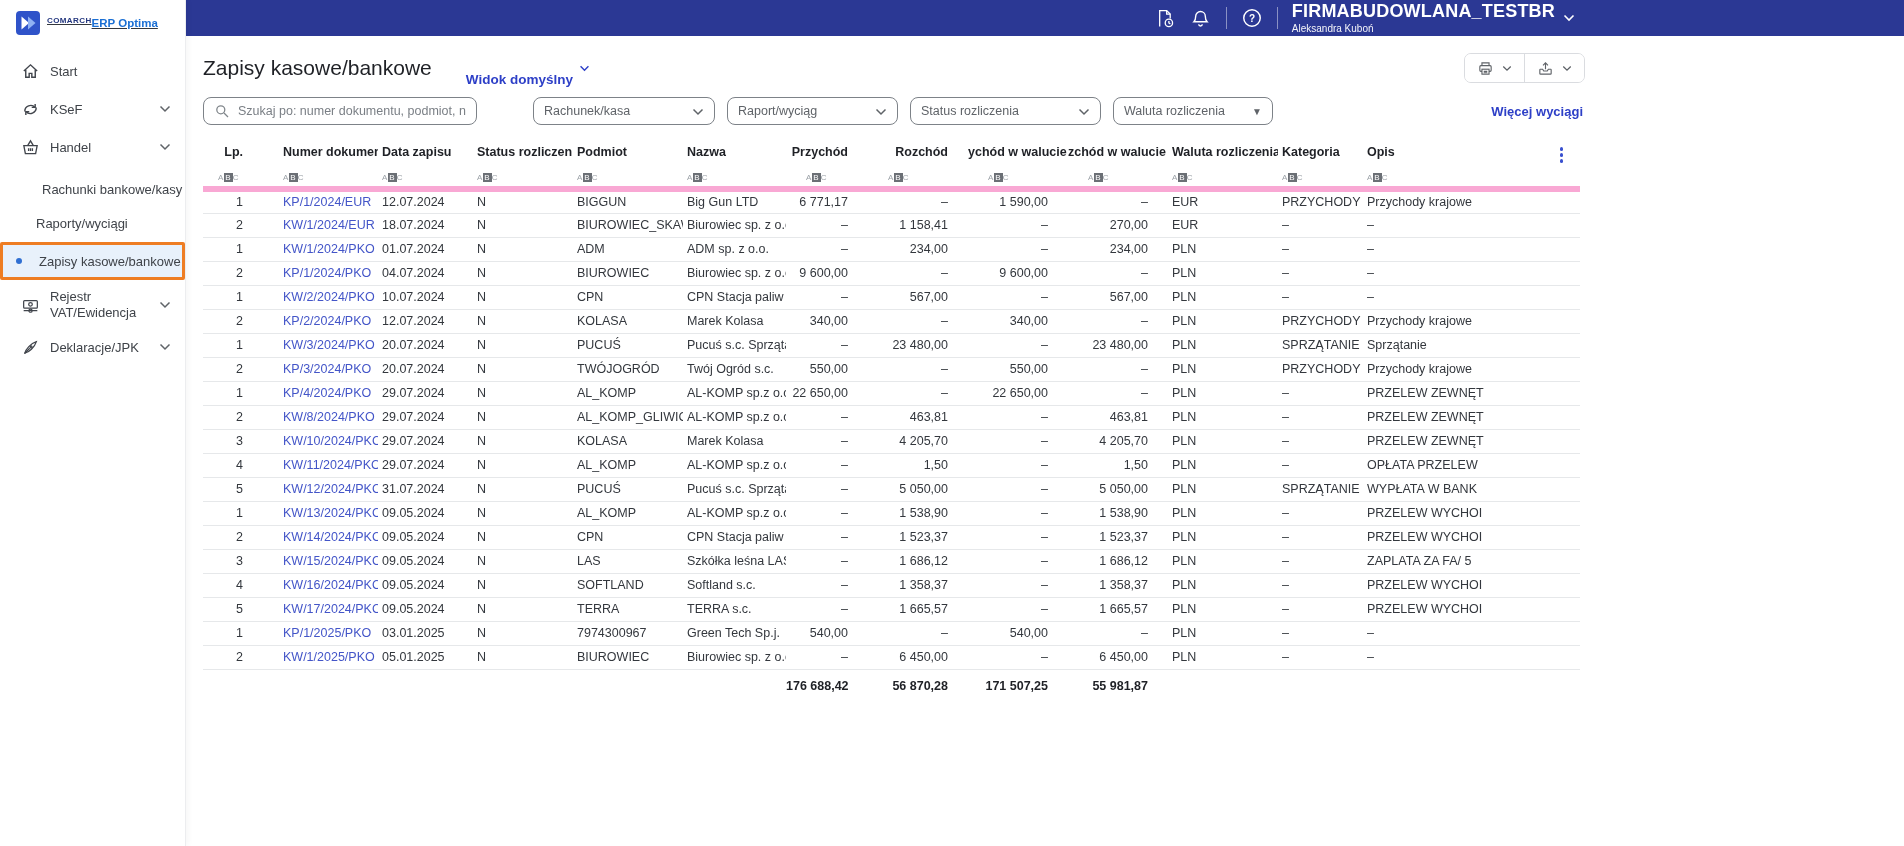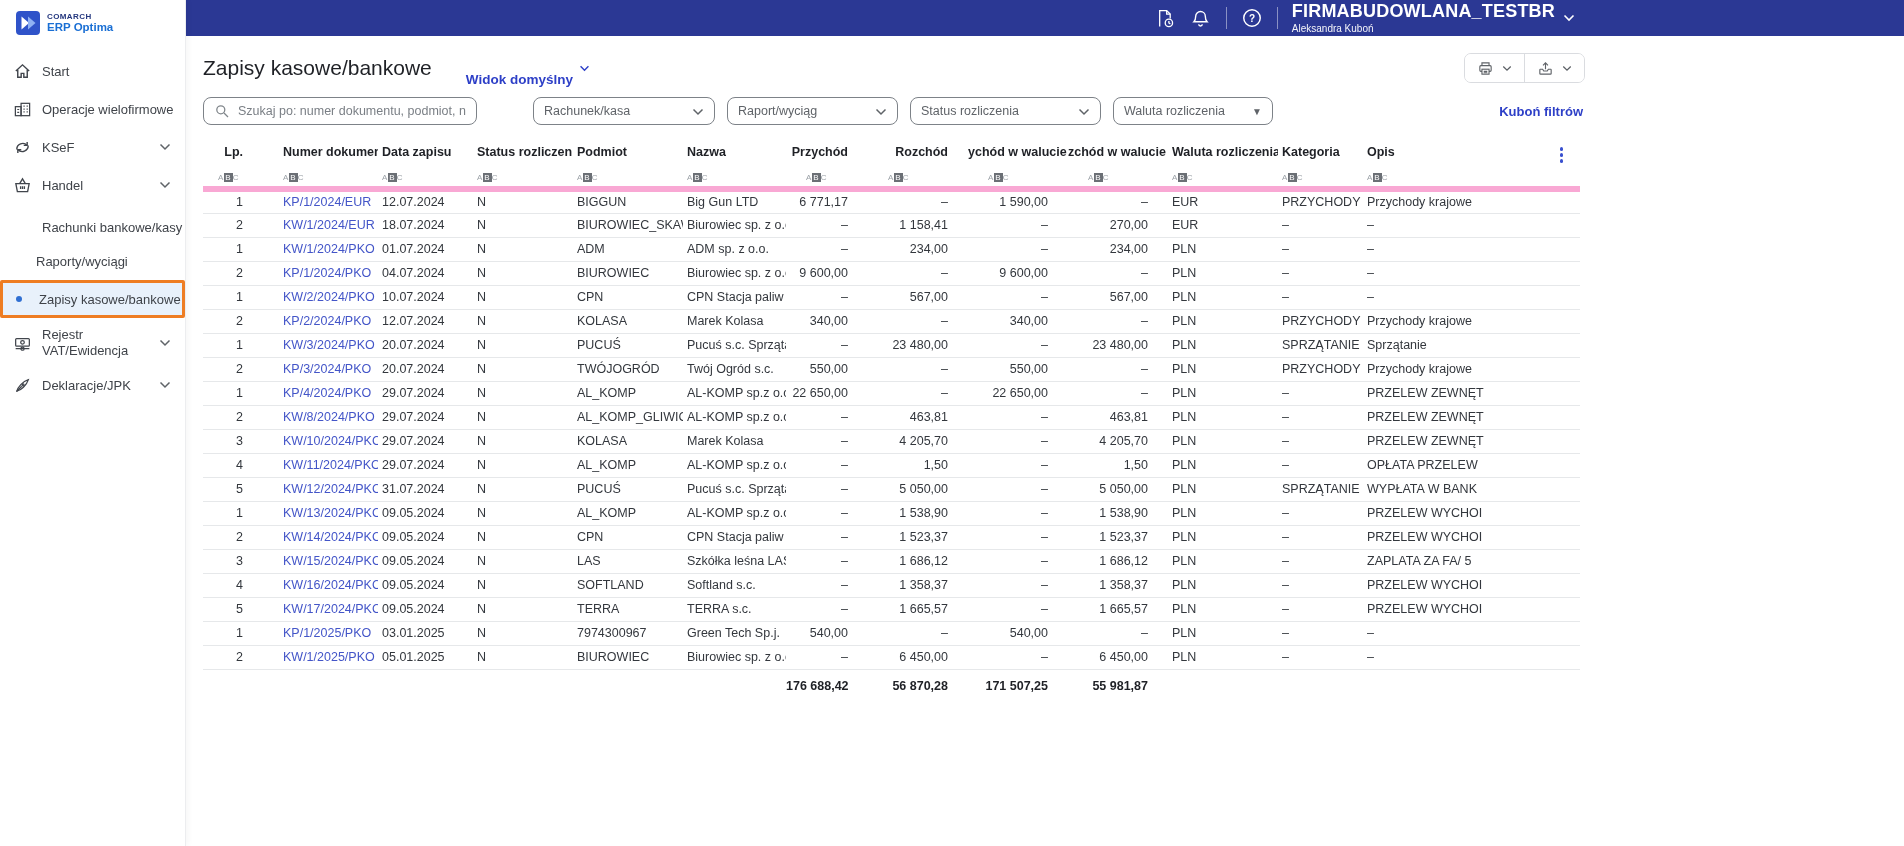--- a/index.html
+++ b/index.html
@@ -4,25 +4,25 @@
 <style>
   * { margin:0; padding:0; box-sizing:border-box; }
   html,body { width:1904px; height:846px; overflow:hidden; background:#fff;
     font-family:"Liberation Sans", sans-serif; color:#33373d; }
   .app { display:flex; width:1904px; height:846px; }
 
   
   .sidebar { width:186px; min-width:186px; background:#fff; border-right:1px solid #ecedef;
     box-shadow:2px 0 6px rgba(0,0,0,.04); position:relative; z-index:5; }
   .logo { display:flex; align-items:center; gap:7px; padding:8px 0 6px 16px; height:44px; }
-  .logo-text { display:flex; flex-direction:column; line-height:1.05; }
+  .logo-text { display:flex; flex-direction:row; line-height:1.05;text-decoration:underline; }
   .logo-line1 { font-size:8px; font-weight:700; color:#23367e; letter-spacing:.4px; }
   .logo-line2 { font-size:11.5px; font-weight:700; color:#1a6fd4;text-align:center; }
   nav { padding-top:8px; }
-  .side-item { display:flex; align-items:center; height:38px; padding-left:13px; cursor:pointer;
+  .side-item { display:flex; align-items:center; height:38px; padding-left:21px; cursor:pointer;
     position:relative; }
   .side-item .s-icon { width:20px; height:20px; margin-right:9px; display:flex; align-items:center; }
   .side-item .s-label { font-size:13px; color:#3f4349; white-space:nowrap; }
   .side-item .s-chev { margin-left:auto; margin-right:14px; display:flex; }
   .side-item.expanded { background:var(--selected-bg); }
   .side-item.child { height:34px; padding-left:36px; }
   .side-item.first-child { margin-top:6px;padding-left:42px; }
   .side-item.selected { height:38px; background:var(--selected-bg);
     border:3px solid var(--selected-orange); border-radius:2px; padding-left:13px; margin:2px 0; }
   .bullet { width:6px; height:6px; border-radius:50%; background:#2f6fd2; margin-right:17px; }
@@ -105,30 +105,20 @@
     </div>
     <nav>
         <div class="side-item">
           <span class="s-icon">
             <svg width="19" height="19" viewBox="0 0 20 20" fill="none" stroke="#41454c" stroke-width="1.5">
               <path d="M3 9.5 L10 3 L17 9.5"></path>
               <path d="M5 8.2V16h3.6v-4h2.8v4H15V8.2"></path>
             </svg>
           </span>
           <span class="s-label">Start</span>
-        </div>
-        <div class="side-item">
-          <span class="s-icon">
-            <svg width="19" height="19" viewBox="0 0 20 20" fill="none" stroke="#41454c" stroke-width="1.3">
-              <rect x="2.5" y="7" width="6" height="9.5"></rect>
-              <rect x="8.5" y="3.5" width="9" height="13"></rect>
-              <path d="M11 6.5h1.3M14.3 6.5h1.3M11 9.5h1.3M14.3 9.5h1.3M11 12.5h1.3M14.3 12.5h1.3M4.5 10h2M4.5 13h2"></path>
-            </svg>
-          </span>
-          <span class="s-label">Operacje wielofirmowe</span>
         </div>
         <div class="side-item">
           <span class="s-icon">
             <svg width="19" height="19" viewBox="0 0 20 20" fill="none" stroke="#41454c" stroke-width="1.5">
               <path d="M4 12a6.2 6.2 0 0 1 10.8-4.2"></path>
               <path d="M16 8a6.2 6.2 0 0 1-10.8 4.2"></path>
               <path d="M14.9 4.2v3.6h-3.6"></path>
               <path d="M5.1 15.8v-3.6h3.6"></path>
             </svg>
           </span>
@@ -295,21 +285,21 @@
           <div class="dropdown dd2">
             <span class="d-label">Status rozliczenia</span>
             <span><svg width="12" height="8" viewBox="0 0 12 8">
                 <path d="M1.5 1.5 L6 6 L10.5 1.5" fill="none" stroke="#5f6368" stroke-width="1.5"></path>
               </svg></span>
           </div>
           <div class="dropdown dd3">
             <span class="d-label">Waluta rozliczenia</span>
             <span class="caret-filled">▼</span>
           </div>
-          <span class="more-filters">Kuboń filtrów</span>
+          <span class="more-filters">Więcej wyciągi</span>
       </div>
 
       <table class="grid">
         <colgroup>
             <col style="width: 60px;">
             <col style="width: 115px;">
             <col style="width: 95px;">
             <col style="width: 100px;">
             <col style="width: 110px;">
             <col style="width: 103px;">

